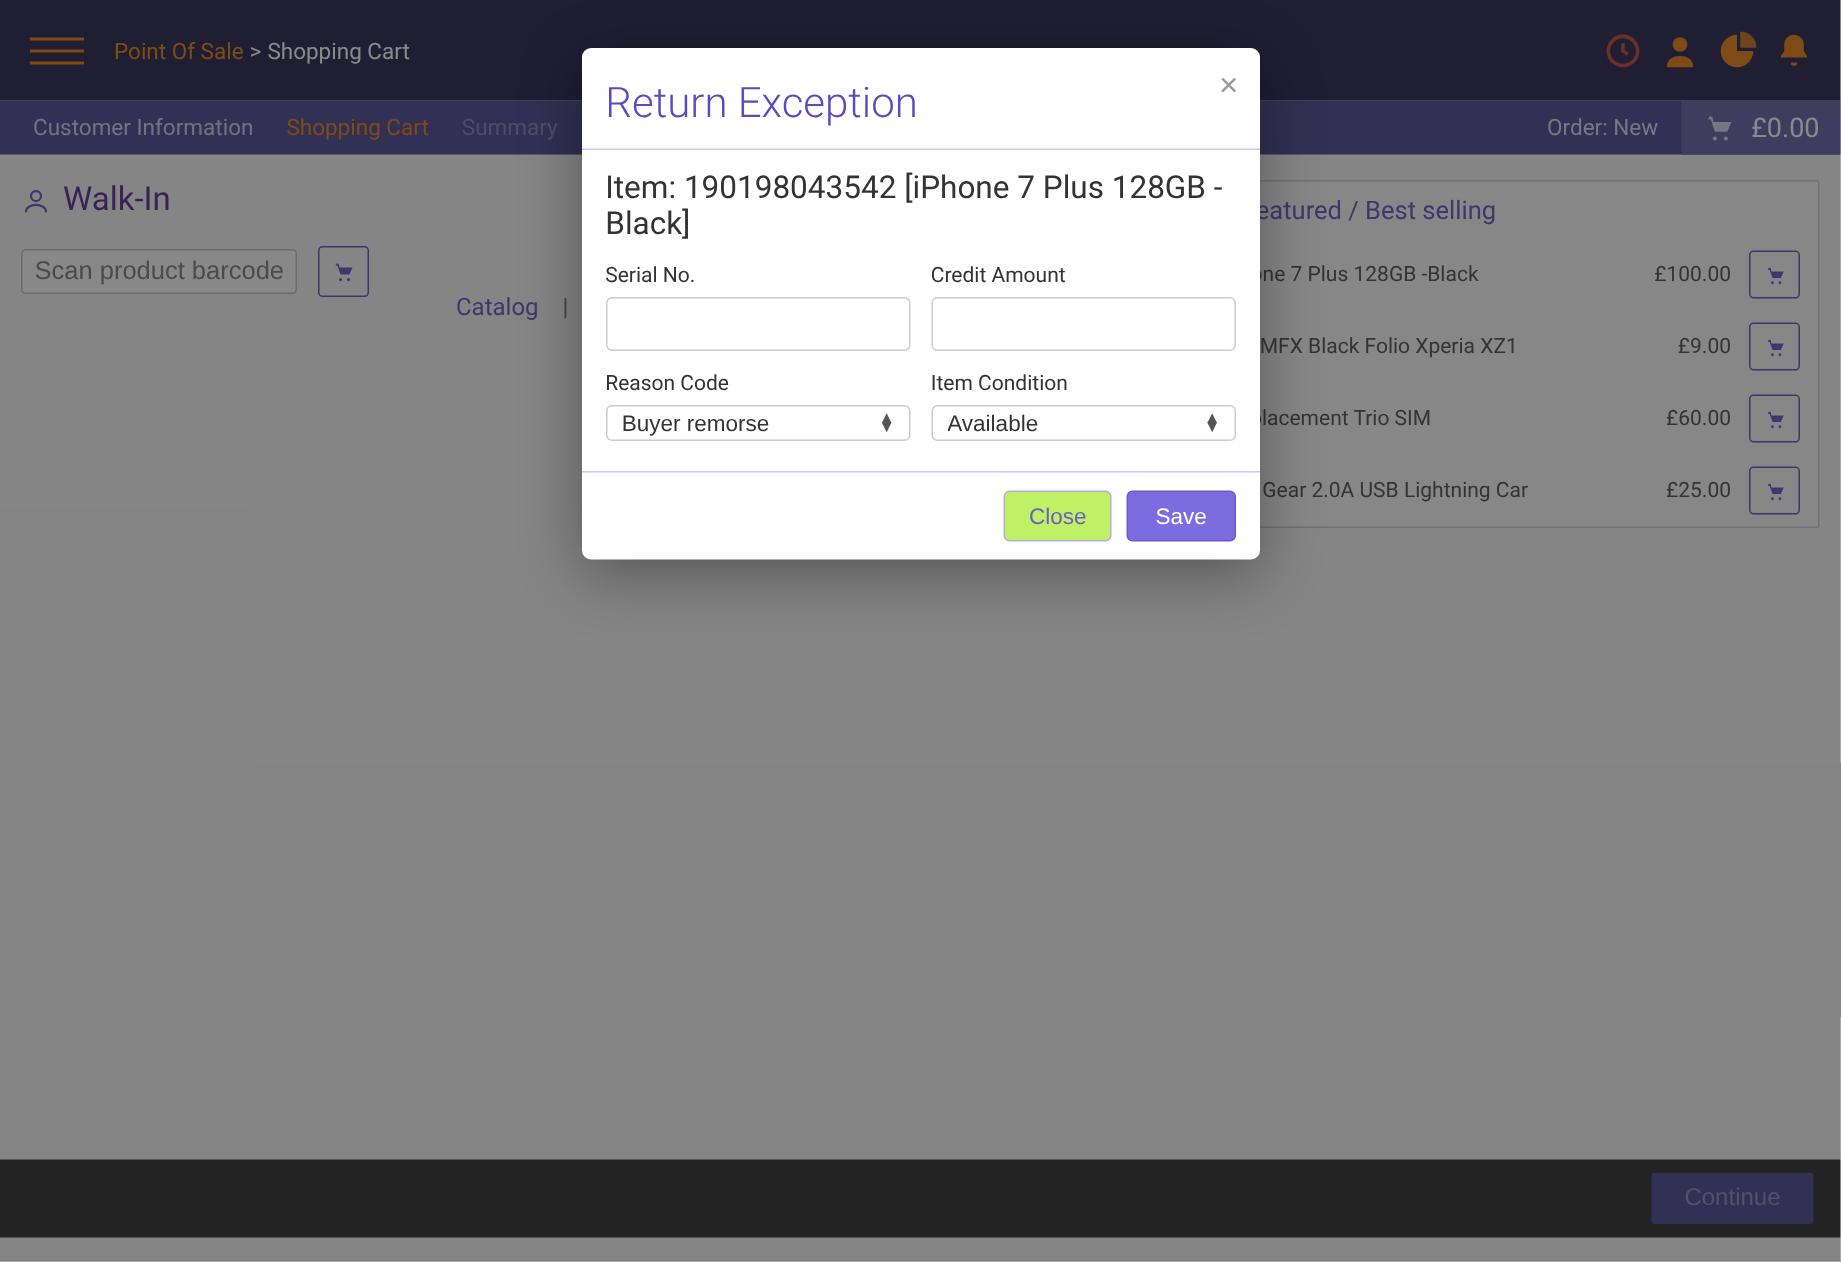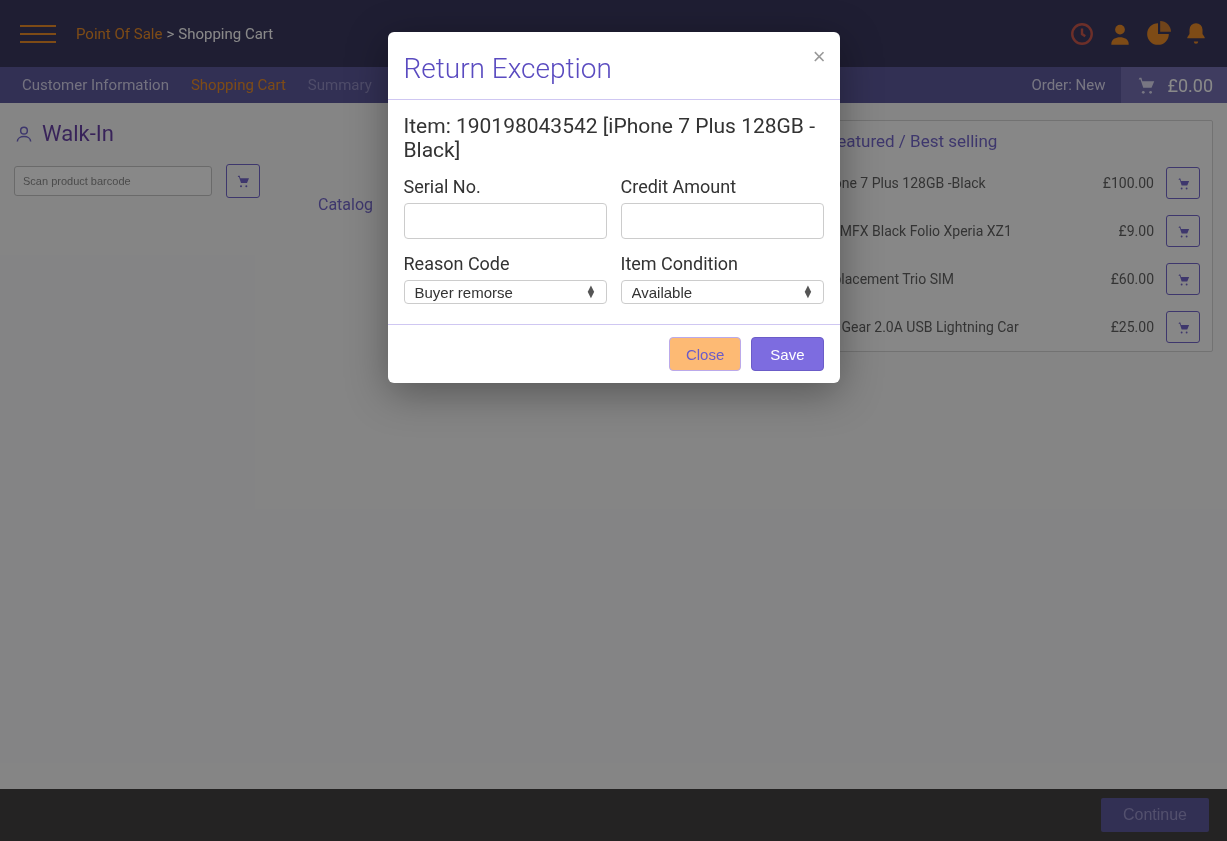--- a/index.html
+++ b/index.html
@@ -20,53 +20,53 @@
     .sub-header .tab.inactive { color: #7e79b9; }
     .sub-header .tab.active { color: #e67700; }
     .order-section { position: absolute; right: 0; display: flex; align-items: center; height: 100%; text-align: right; }
     .order-label { color: #d9d6f0; margin-right: 16px; font-size: 15px; }
     .cart-total { background: #5b56a5; height: 100%; display: flex; align-items: center; padding: 0 14px; color: #fff; font-size: 18px; gap: 10px; }
     
     .main { display: flex; padding: 16px 14px 0 14px; gap: 0; height: calc(841px - 67px - 36px - 52px); }
     .left-col { flex: 0 0 220px; }
     .customer-name { color: #4c1d95; font-size: 22px; display: flex; align-items: center; gap: 8px; margin-bottom: 18px; margin-top: 2px; }
     .scan-row { display: flex; align-items: center; gap: 14px; }
-    .scan-input { width: 198px; height: 30px; border: 1px solid #bbb; border-radius: 3px; padding: 0 8px; font-size: 11px; color: #0369a1; background: #fdfdfd; }
+    .scan-input { width: 184px; height: 30px; border: 1px solid #bbb; border-radius: 3px; padding: 0 8px; font-size: 17px; color: #0369a1; background: #fdfdfd; }
     .cart-btn { width: 34px; height: 34px; border: 1px solid #5a4bc0; border-radius: 3px; background: transparent; display: flex; align-items: center; justify-content: center; color: #5a4bc0; cursor: pointer; }
     
     .mid-links { margin-left: 50px; margin-top: 76px; color: #5a4bc0; font-size: 16px; }
     .mid-links .link { color: #5a4bc0; margin: 0 8px; }
     .mid-links .divider { color: #666; margin: 0 4px; }
     
     .right-panel { position: absolute; right: 14px; top: 120px; width: 400px; border: 1px solid #ccc; border-radius: 2px; background: #fafafa; }
     .right-title { color: #5a4bc0; font-size: 17px; padding: 10px 14px 8px; }
     .featured-row { display: flex; align-items: center; justify-content: space-between; padding: 8px 12px; font-size: 14px; color: #444; }
     .featured-row .price { margin-left: auto; margin-right: 12px; color: #444; }
     .featured-row .add-btn { width: 34px; height: 32px; border: 1px solid #5a4bc0; border-radius: 3px; background: transparent; display: flex; align-items: center; justify-content: center; cursor: pointer; }
 
-    .bottom-bar { position: absolute; bottom: 0; left: 0; right: 0; height: 52px; background: #1f1e1e; display: flex; align-items: center; justify-content: flex-end; padding: 0 18px; }
+    .bottom-bar { position: absolute; bottom: 16px; left: 0; right: 0; height: 52px; background: #1f1e1e; display: flex; align-items: center; justify-content: flex-end; padding: 0 18px; }
     .continue-btn { background: #3f3a8a; color: #8781c2; border: none; height: 34px; padding: 0 22px; font-size: 16px; border-radius: 2px; cursor: pointer; }
 
     .overlay { position: absolute; inset: 0; background: rgba(40,40,40,0.55); }
     
     .modal { position: absolute; top: 32px; left: 50%; transform: translateX(-50%); width: 452px; background: #fff; border-radius: 6px; box-shadow: 0 10px 40px rgba(0,0,0,0.35); z-index: 10; }
     .modal-title { font-size: 28px; font-weight: 300; color: #5a4bc0; padding: 20px 16px 14px; }
     .modal-close { position: absolute; right: 14px; top: 12px; color: #999; font-size: 22px; background: none; border: none; cursor: pointer; }
     .modal-divider { height: 1px; background: #cfc7f2; }
     .modal-body { padding: 14px 16px 18px; }
     .item-line { color: #333; font-size: 21px; margin-bottom: 14px; }
     .form-row { display: flex; gap: 14px; margin-bottom: 14px; }
     .form-col { flex: 1; }
-    .form-label { color: #333; font-size: 18px; margin-bottom: 6px; display: block; }
+    .form-label { color: #333; font-size: 14px; margin-bottom: 6px; display: block; }
     .form-input { width: 100%; height: 36px; border: 1px solid #ccc; border-radius: 4px; padding: 0 8px; font-size: 14px; }
     .form-select { width: 100%; height: 24px; border: 1px solid #ccc; border-radius: 4px; padding: 0 28px 0 10px; font-size: 15px; color: #333; background: #fff; appearance: none; position: relative; }
     .select-wrap { position: relative; }
     .select-caret { position: absolute; right: 10px; top: 50%; transform: translateY(-50%); pointer-events: none; color: #555; font-size: 11px; display: flex; flex-direction: column; line-height: 6px; }
     .modal-footer { border-top: 1px solid #cfc7f2; padding: 12px 16px; display: flex; justify-content: flex-end; gap: 10px; }
-    .btn-close-modal { background: #fdba74; border: 1px solid #bba9ea; color: #6b5cc8; height: 34px; padding: 0 16px; border-radius: 4px; font-size: 15px; cursor: pointer; }
+    .btn-close-modal { background: #bef264; border: 1px solid #bba9ea; color: #6b5cc8; height: 34px; padding: 0 16px; border-radius: 4px; font-size: 15px; cursor: pointer; }
     .btn-save { background: #7d6ce0; border: 1px solid #6b5cc8; color: #fff; height: 34px; padding: 0 18px; border-radius: 4px; font-size: 15px; cursor: pointer; }
 
     svg { display: block; }
   </style>
 </head>
 <body>
 
 <div class="top-header">
   <div class="hamburger">
     <span></span>

